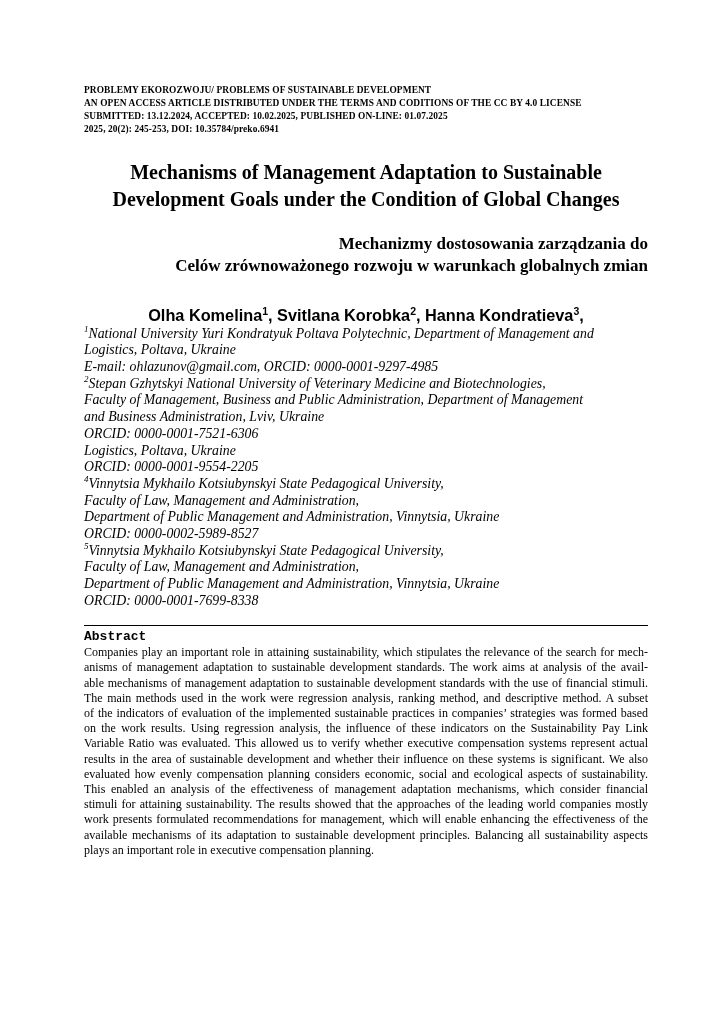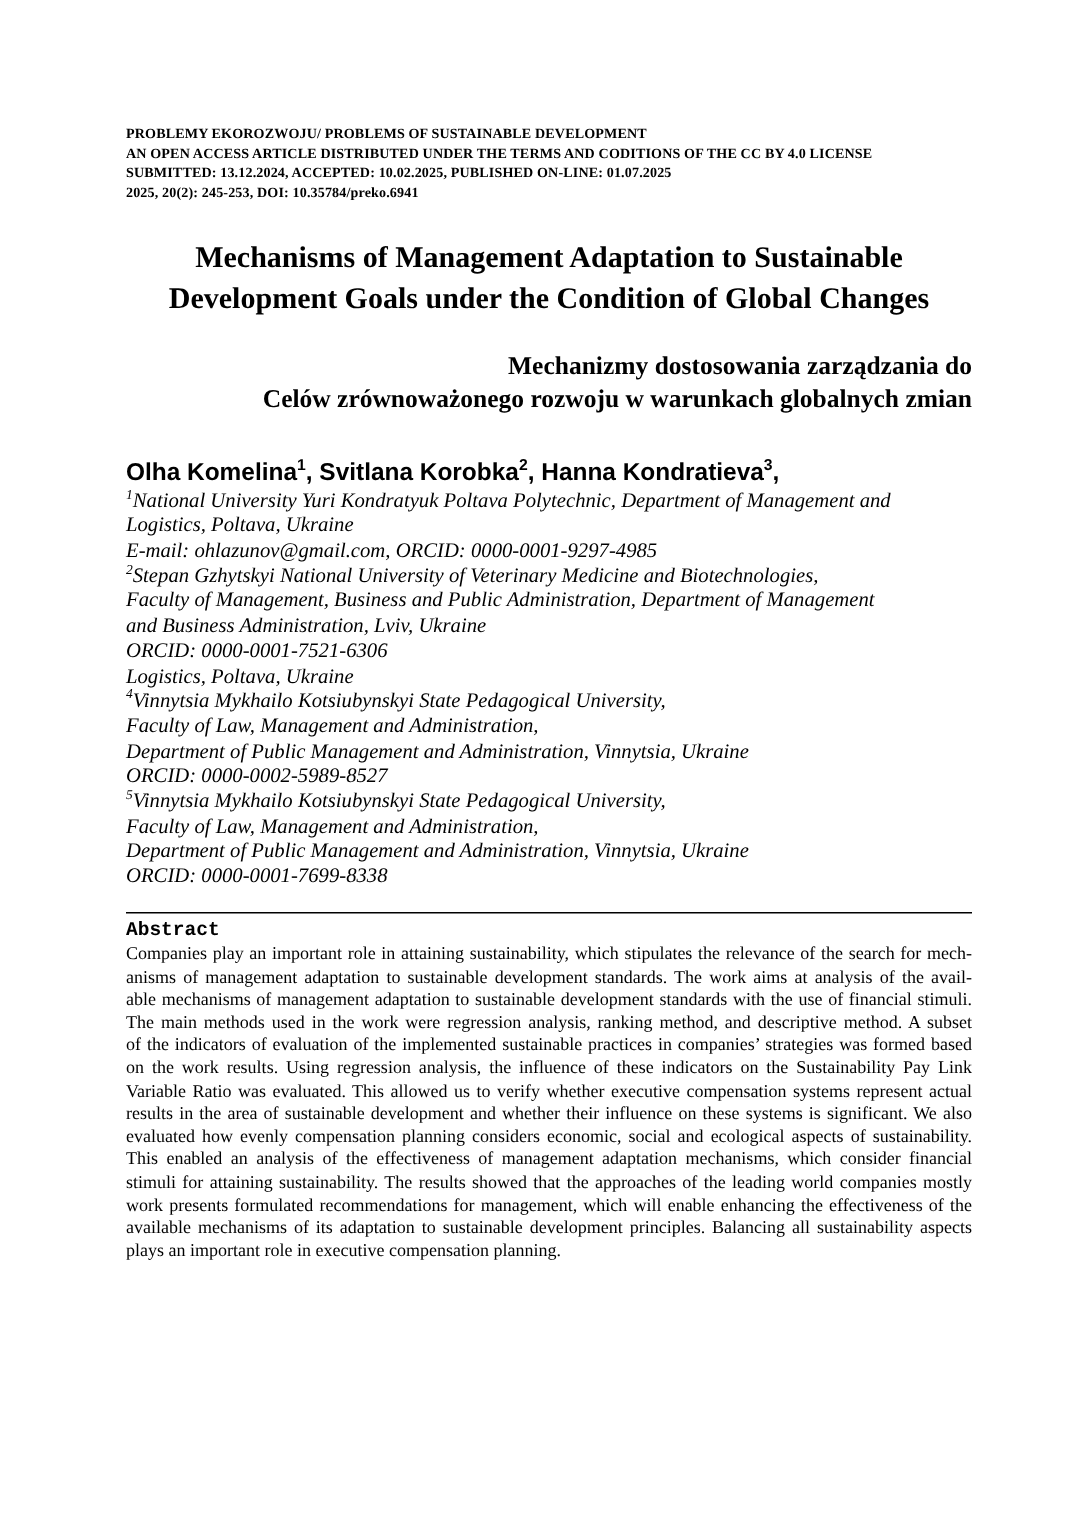--- a/index.html
+++ b/index.html
@@ -43,21 +43,21 @@
     margin-top: 20px;
     text-align: right;
     font-weight: bold;
     font-size: 17px;
     line-height: 22px;
     white-space: nowrap;
   }
 
   .authors {
     margin-top: 27px;
-    text-align: left;
+    text-align: center;
     font-family: "Liberation Sans", sans-serif;
     font-weight: bold;
     font-size: 16.3px;
     line-height: 22px;
     white-space: nowrap;
   }
   .authors sup {
     font-size: 10.5px;
     line-height: 0;
   }
@@ -128,20 +128,21 @@
 
     <div class="affiliations">
         <div><sup>1</sup><span>National University Yuri Kondratyuk Poltava Polytechnic, Department of Management and</span></div>
         <div><span>Logistics, Poltava, Ukraine</span></div>
         <div><span>E-mail: ohlazunov@gmail.com, ORCID: 0000-0001-9297-4985</span></div>
         <div><sup>2</sup><span>Stepan Gzhytskyi National University of Veterinary Medicine and Biotechnologies,</span></div>
         <div><span>Faculty of Management, Business and Public Administration, Department of Management</span></div>
         <div><span>and Business Administration, Lviv, Ukraine</span></div>
         <div><span>ORCID: 0000-0001-7521-6306</span></div>
         <div><span>Logistics, Poltava, Ukraine</span></div>
+        <div><span>ORCID: 0000-0001-9554-2205</span></div>
         <div><sup>4</sup><span>Vinnytsia Mykhailo Kotsiubynskyi State Pedagogical University,</span></div>
         <div><span>Faculty of Law, Management and Administration,</span></div>
         <div><span>Department of Public Management and Administration, Vinnytsia, Ukraine</span></div>
         <div><span>ORCID: 0000-0002-5989-8527</span></div>
         <div><sup>5</sup><span>Vinnytsia Mykhailo Kotsiubynskyi State Pedagogical University,</span></div>
         <div><span>Faculty of Law, Management and Administration,</span></div>
         <div><span>Department of Public Management and Administration, Vinnytsia, Ukraine</span></div>
         <div><span>ORCID: 0000-0001-7699-8338</span></div>
       </div>
 

